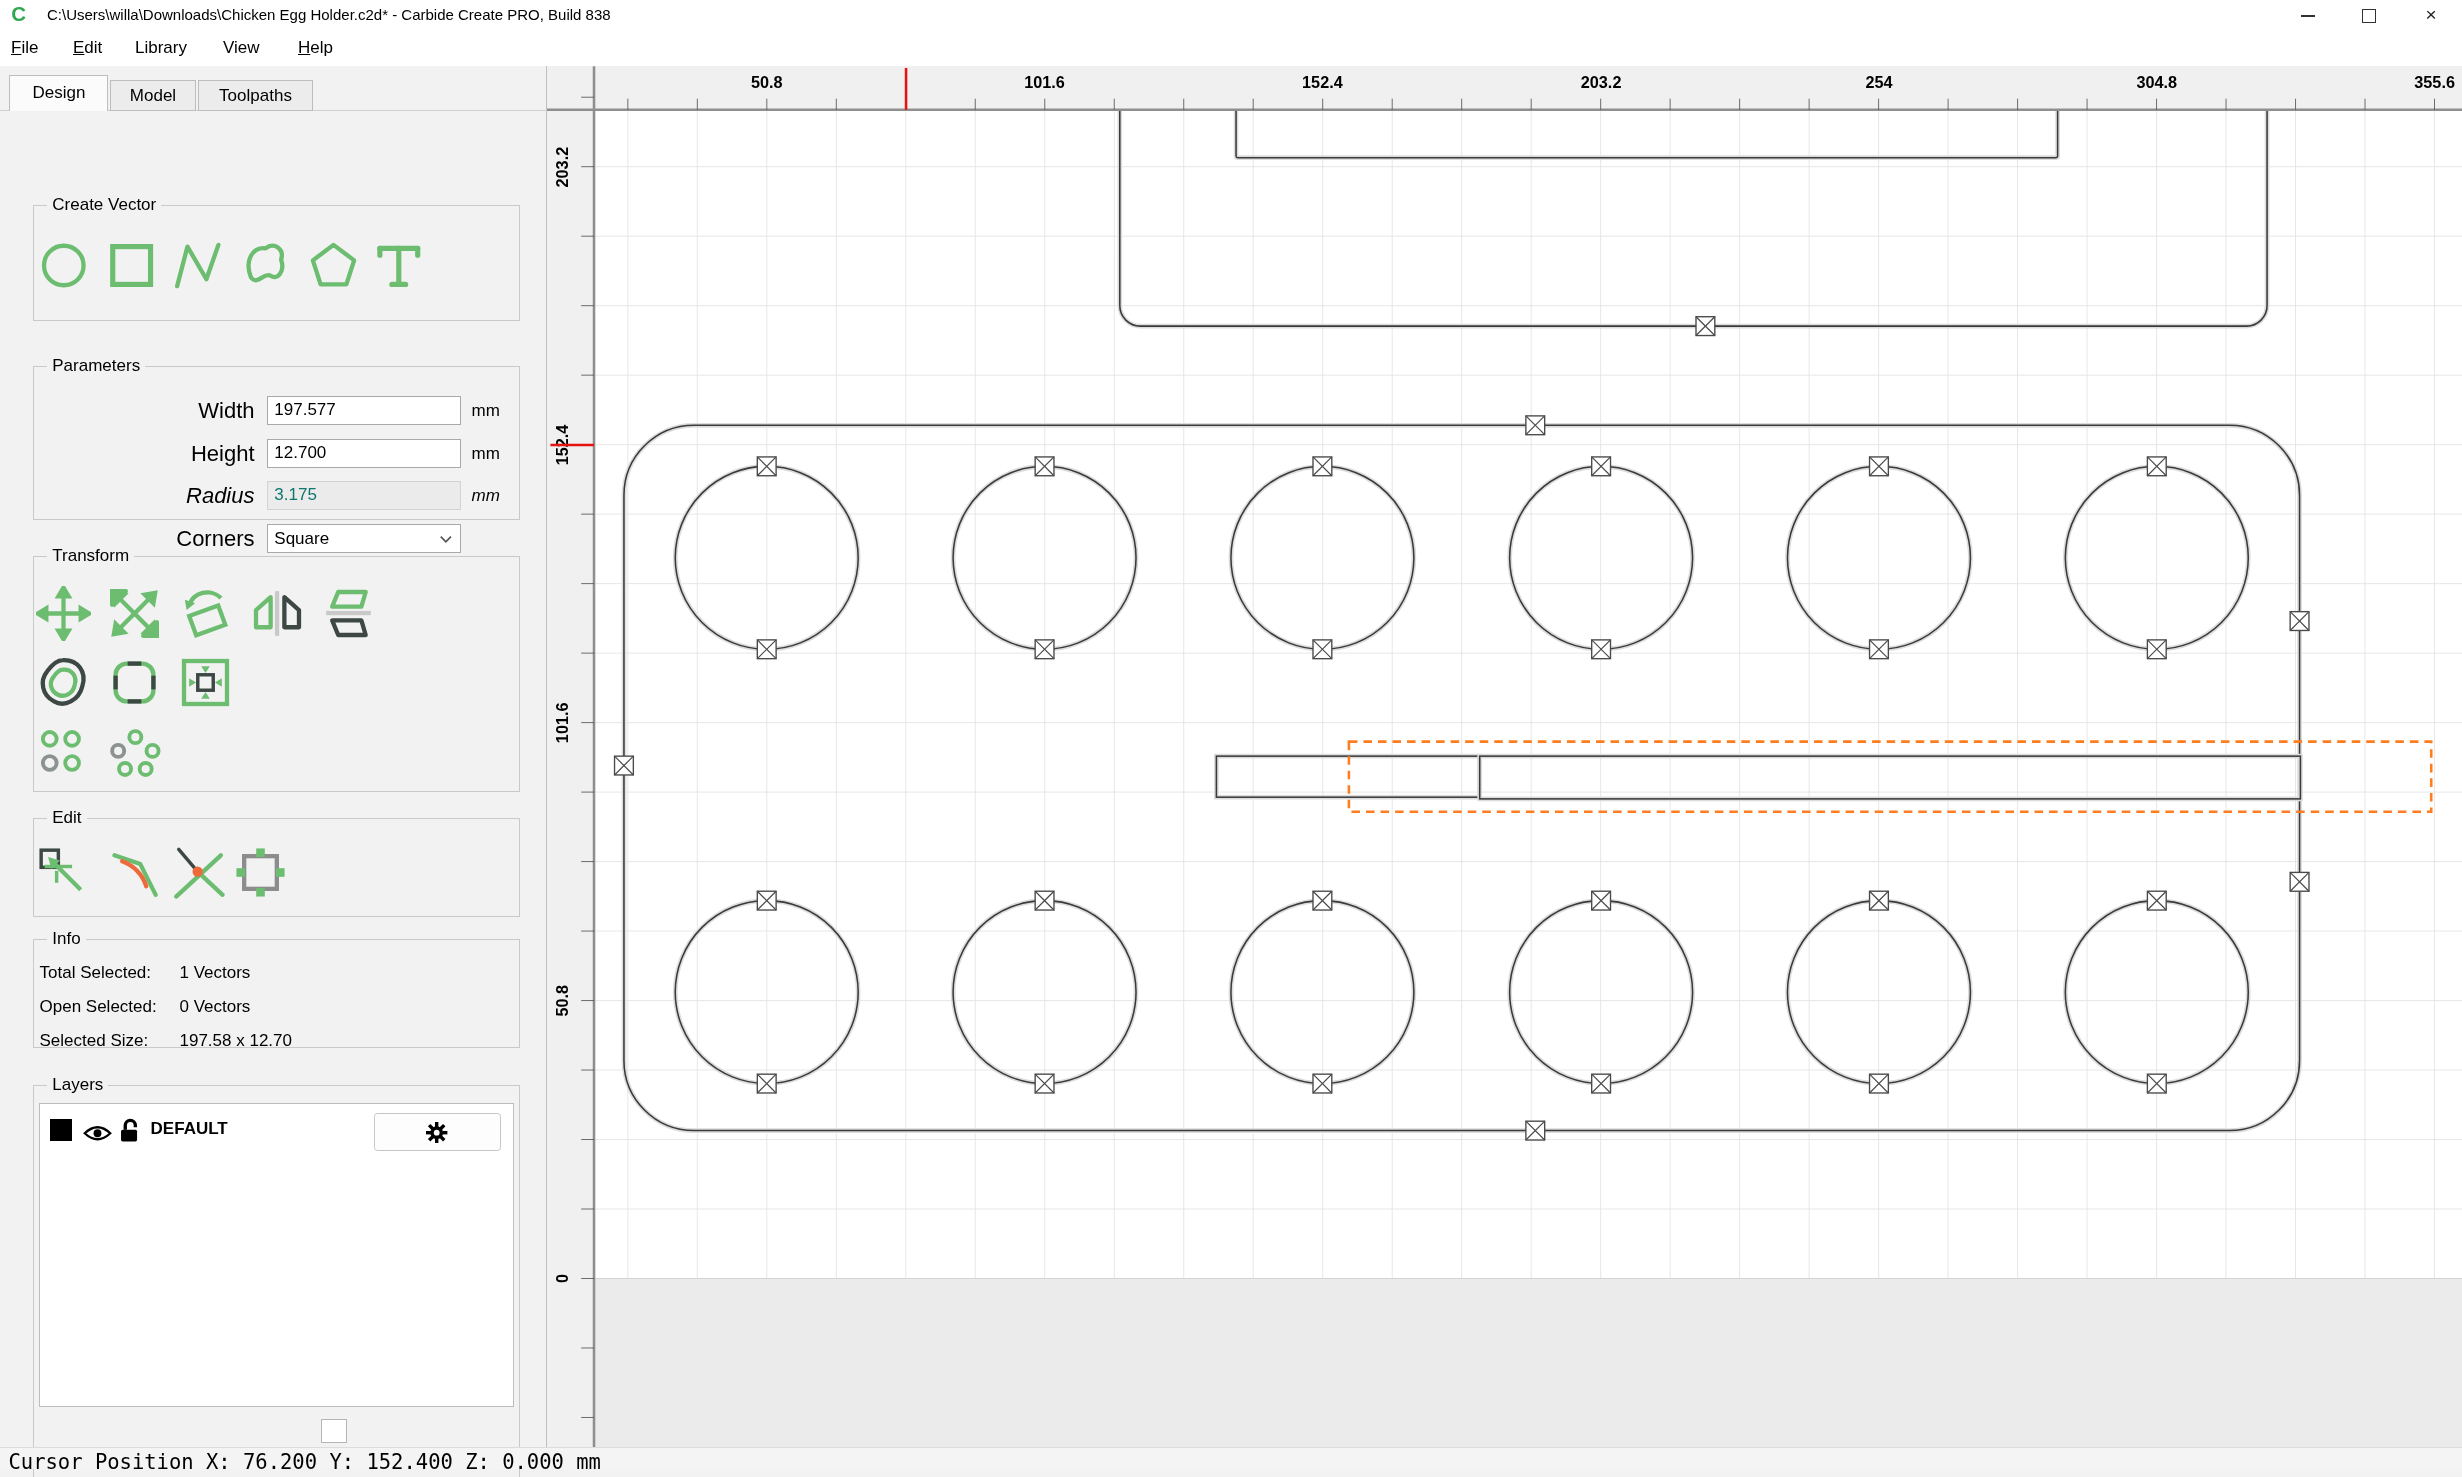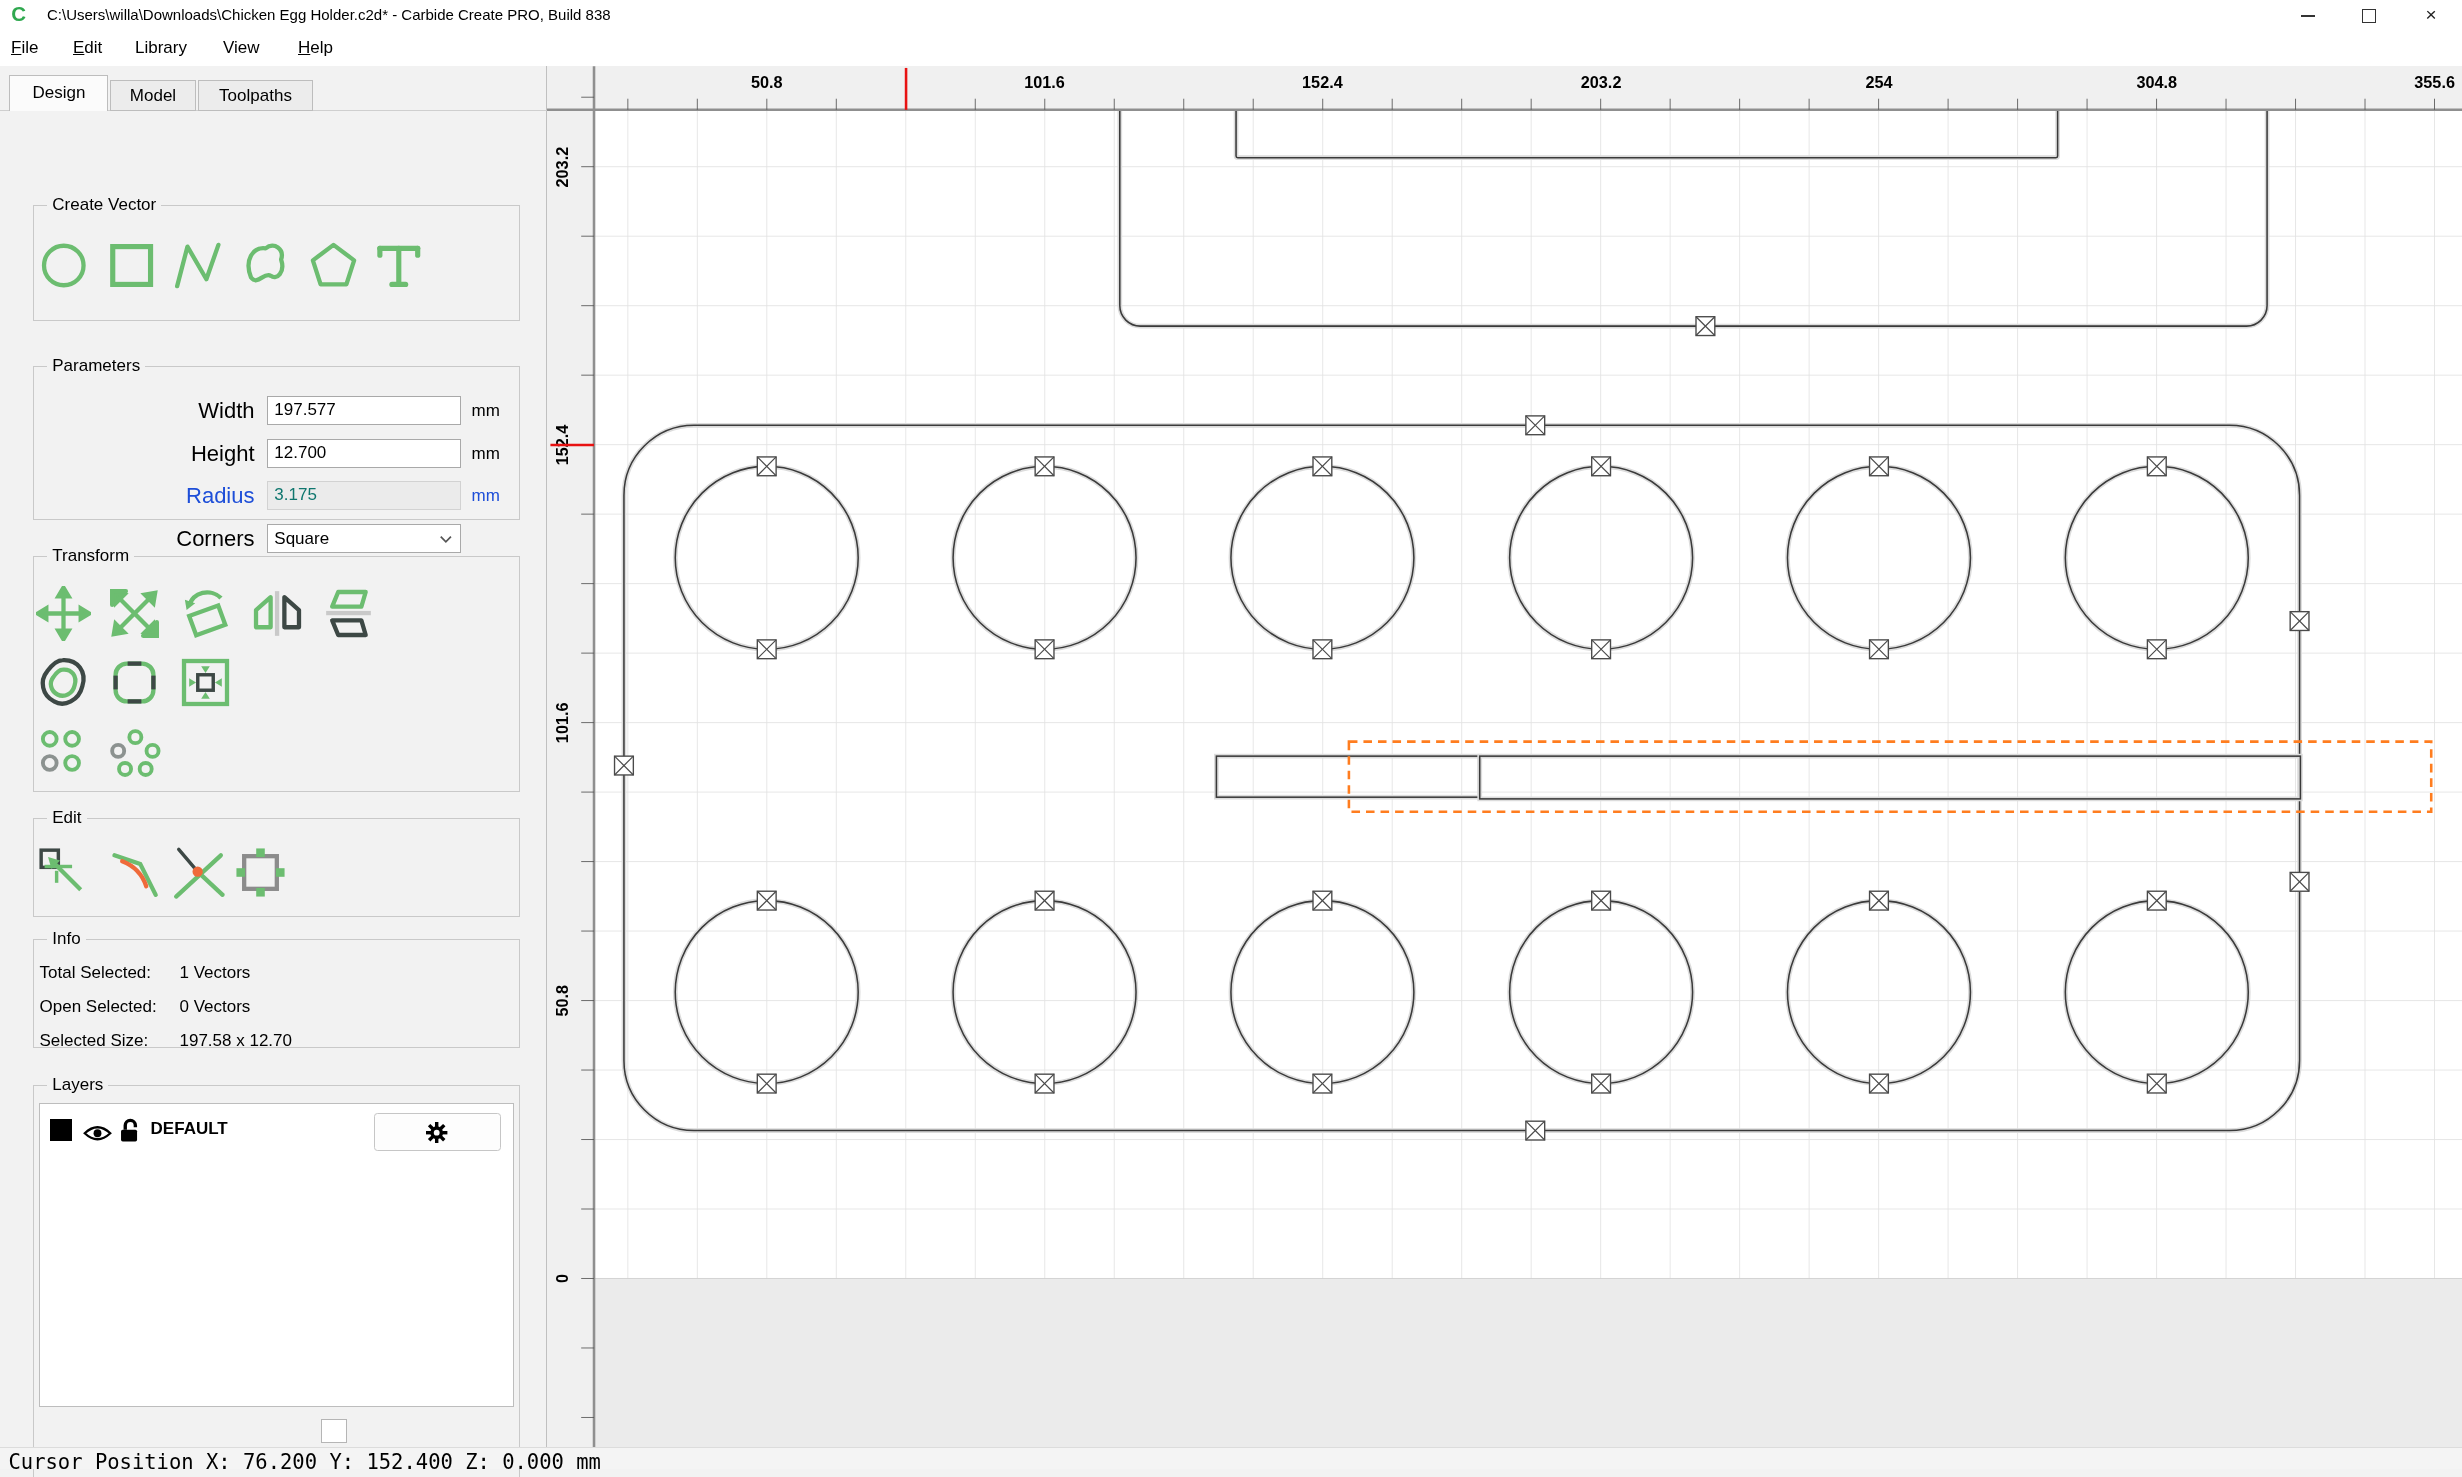--- a/index.html
+++ b/index.html
@@ -24,21 +24,21 @@
   .tab.active{background:#fbfbfb;border-bottom:none;z-index:2;}
   .gbox{position:absolute;border:0.9px solid #c9c9c9;box-sizing:border-box;}
   .gtitle{position:absolute;top:-11px;left:13.7px;background:#f2f2f2;padding:0 5.1px;font-size:17px;}
   .icon64{width:55px;height:55px;}
   #cv-row{position:absolute;left:4.3px;top:32px;display:flex;gap:12px;}
   .prow{position:absolute;height:31px;width:100%;}
   .plabel{position:absolute;left:0;width:221px;text-align:right;font-size:22px;line-height:31px;}
   .pinput{position:absolute;left:233px;top:0.9px;height:29px;width:194px;border:0.9px solid #a9a9a9;
     background:#fff;font-family:"Liberation Sans",sans-serif;font-size:17px;padding:0 6.8px;box-sizing:border-box;}
   .punit{position:absolute;left:438px;font-size:17px;line-height:31px;}
-  .prow.disabled .plabel,.prow.disabled .punit{color:#1d4ed8;}
+  .prow.disabled .plabel,.prow.disabled .punit{color:#000000;font-style:italic;}
   .prow.disabled .pinput{background:#ebebeb;border-color:#d2d2d2;color:#0f766e;}
   .pselect{position:absolute;left:233px;top:0.9px;height:29px;width:194px;border:0.9px solid #a9a9a9;
     background:#fff;font-size:17px;line-height:27px;padding:0 6.8px;box-sizing:border-box;}
   .pselect svg{position:absolute;right:6.8px;top:10.3px;}
   .trow{position:absolute;left:2.6px;display:flex;gap:16.2px;}
   .erow .icon64{position:absolute;top:26px;}
   .inforow{position:absolute;left:6px;width:470px;height:26px;font-size:17px;}
   .inforow .ival{position:absolute;left:140px;}
   #layers-white{position:absolute;left:5.1px;top:17px;width:475px;height:304px;background:#fff;
     border:0.9px solid #bdbdbd;box-sizing:border-box;}

